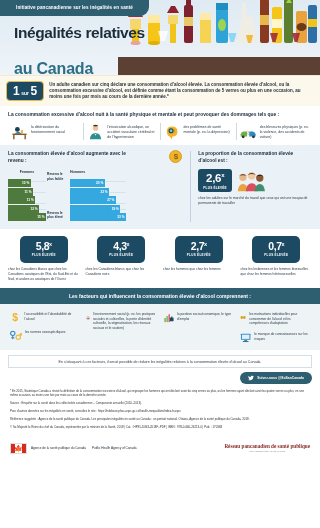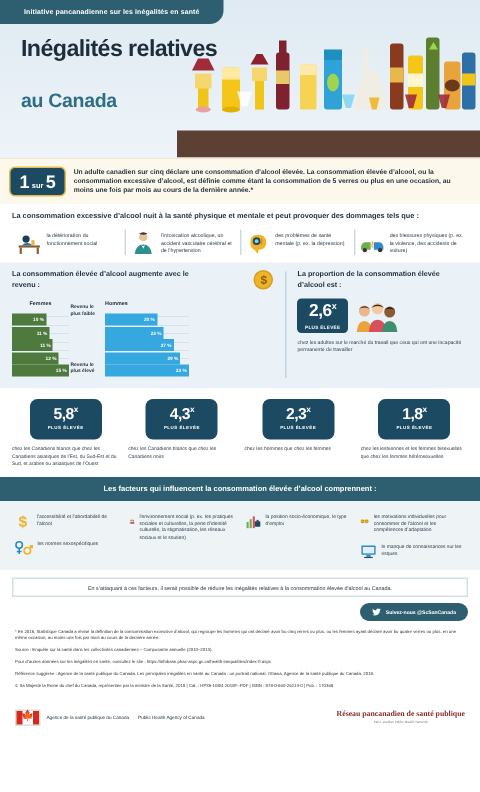--- a/index.html
+++ b/index.html
@@ -6,35 +6,35 @@
   body {
     width: 320px; height: 528px;
     font-family: "Liberation Sans", sans-serif;
     background: #ffffff;
     overflow: hidden;
     position: relative;
   }
   .page { width: 320px; height: 528px; position: relative; background:#fff; }
 
   
-  .hero { position: relative; height: 105px; background: #e8f0f6; overflow: hidden; }
+  .hero { position: relative; height: 75px; background: #e8f0f6; overflow: hidden; }
   .hero-sky { position:absolute; inset:0; background:linear-gradient(#dfeaf2 0%, #eef4f9 100%); }
   .initiative-tag {
     position: absolute; left: 0; top: 0; z-index: 5;
     background: #2d5f70; color: #fff;
     font-size: 4.6px; font-weight: bold; letter-spacing: .1px;
     padding: 5px 16px 6px 16px;
     border-bottom-right-radius: 9px;
   }
   .hero-title {
     position: absolute; left: 14px; top: 24px; z-index: 4;
     color: #1d2d3a; font-weight: bold; font-size: 15.5px;
     line-height: 1.1; letter-spacing: -0.4px; max-width: 175px;
   }
-  .hero-sub { color:#2d6e86; font-size:13px; font-weight:bold; letter-spacing:-.2px; display:block; margin-top:2px;}
+  .hero-sub { color:#2d6e86; font-size:16px; font-weight:bold; letter-spacing:-.2px; display:block; margin-top:2px;}
   .table-top { position:absolute; left:118px; bottom:0; width:202px; height:18px; background:#5c4033; z-index:3;}
   .bottles { position:absolute; right:0; bottom:16px; width:200px; height:70px; z-index:2;}
 
   
   .statband { background:#fdf8ec; padding:5px 6px 5px 6px; display:flex; gap:5px; align-items:flex-start;
               border-top:1px solid #f2e9d2; }
   .badge15 { flex:0 0 auto; background:#1c4a63; color:#fff; border:1.2px solid #e8b84b;
              border-radius:4px; padding:3px 6px; display:flex; align-items:baseline; gap:1.5px; }
   .badge15 .big { font-size:12px; font-weight:bold; line-height:1; }
   .badge15 .sur { font-size:5px; font-weight:bold; }
@@ -312,28 +312,28 @@
     </div>
     <div class="circ-item">
       <div class="circ">
         <div class="n"><span>4,3</span><sup>x</sup></div>
         <div class="l">PLUS ÉLEVÉE</div>
       </div>
       <div class="circ-txt">chez les Canadiens blancs que chez les Canadiens noirs</div>
     </div>
     <div class="circ-item">
       <div class="circ">
-        <div class="n"><span>2,3</span><sup>x</sup></div>
+        <div class="n"><span>2,7</span><sup>x</sup></div>
         <div class="l">PLUS ÉLEVÉE</div>
       </div>
       <div class="circ-txt">chez les hommes que chez les femmes</div>
     </div>
     <div class="circ-item">
       <div class="circ">
-        <div class="n"><span>1,8</span><sup>x</sup></div>
+        <div class="n"><span>0,7</span><sup>x</sup></div>
         <div class="l">PLUS ÉLEVÉE</div>
       </div>
       <div class="circ-txt">chez les lesbiennes et les femmes bisexuelles que chez les femmes hétérosexuelles</div>
     </div>
   </div>
 
   <div class="factors-band">Les facteurs qui influencent la consommation élevée d’alcool comprennent :</div>
 
   <div class="factors">
 

